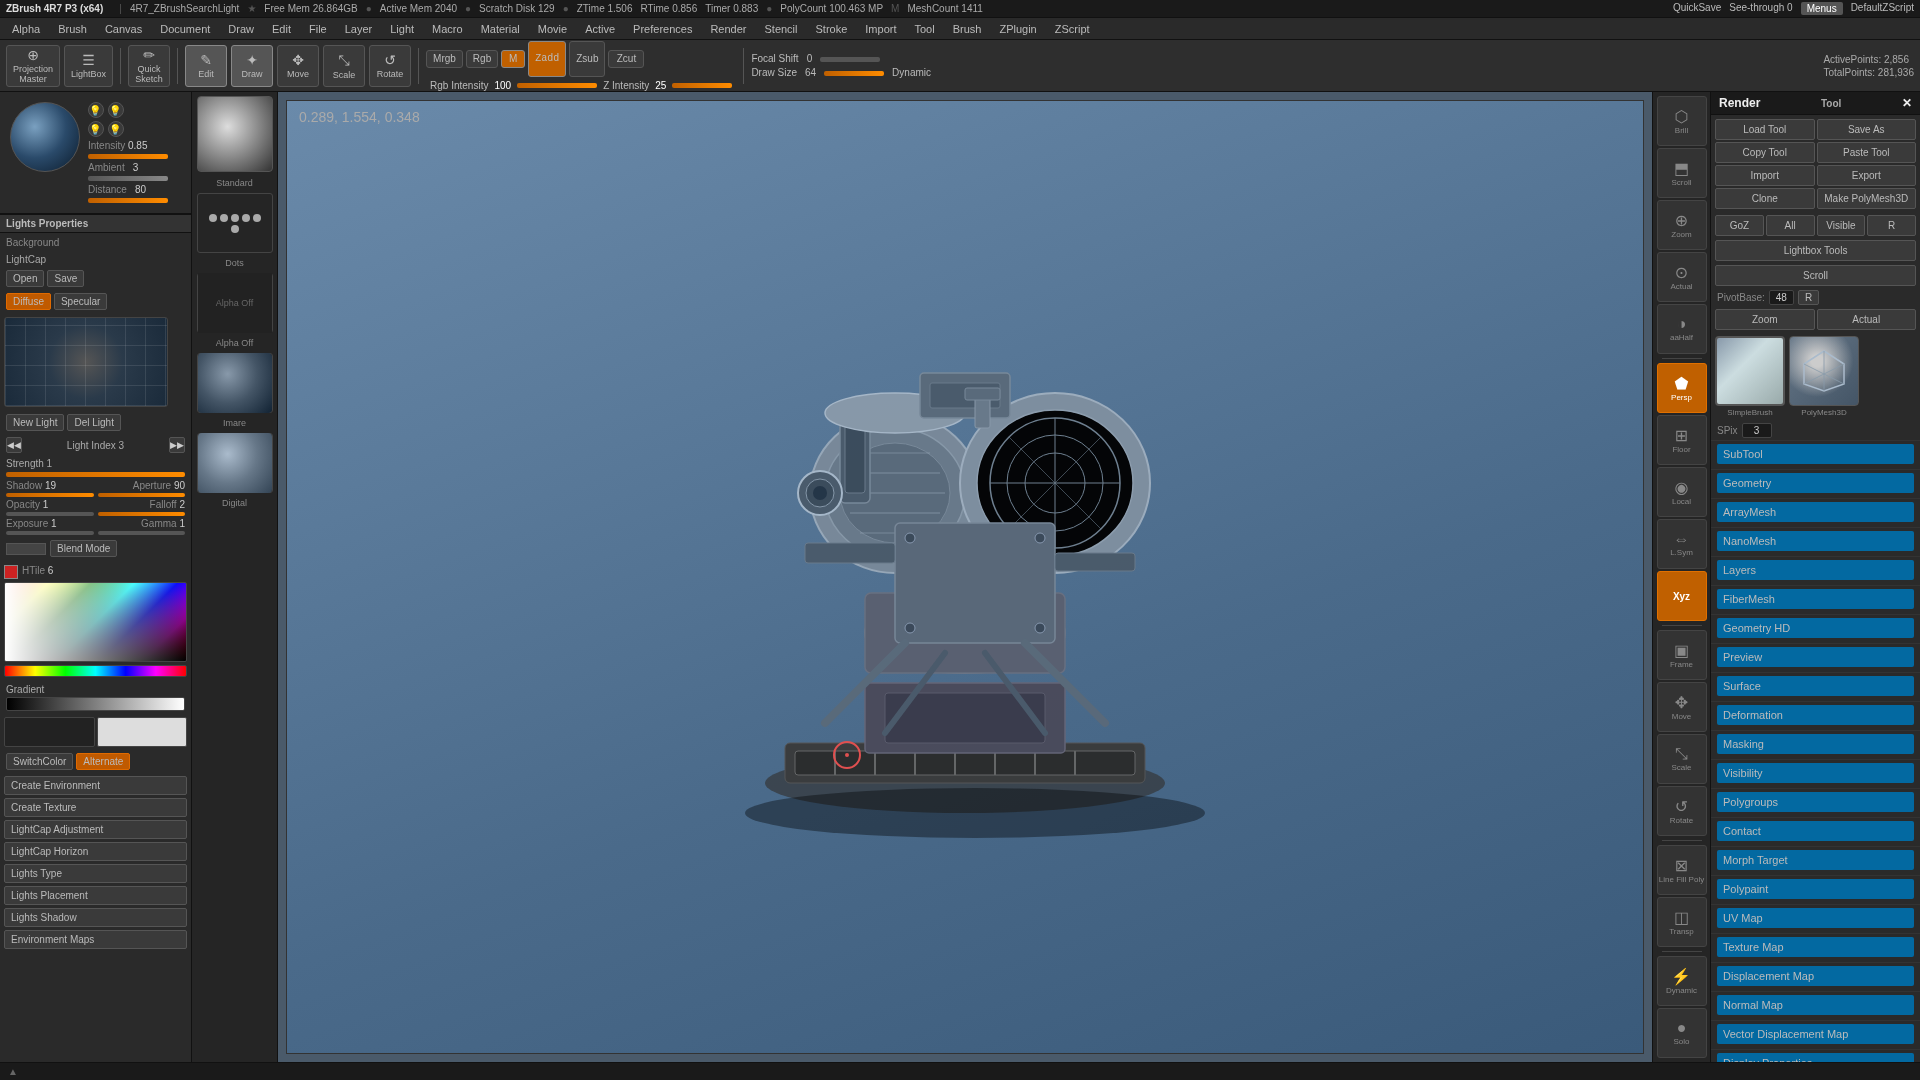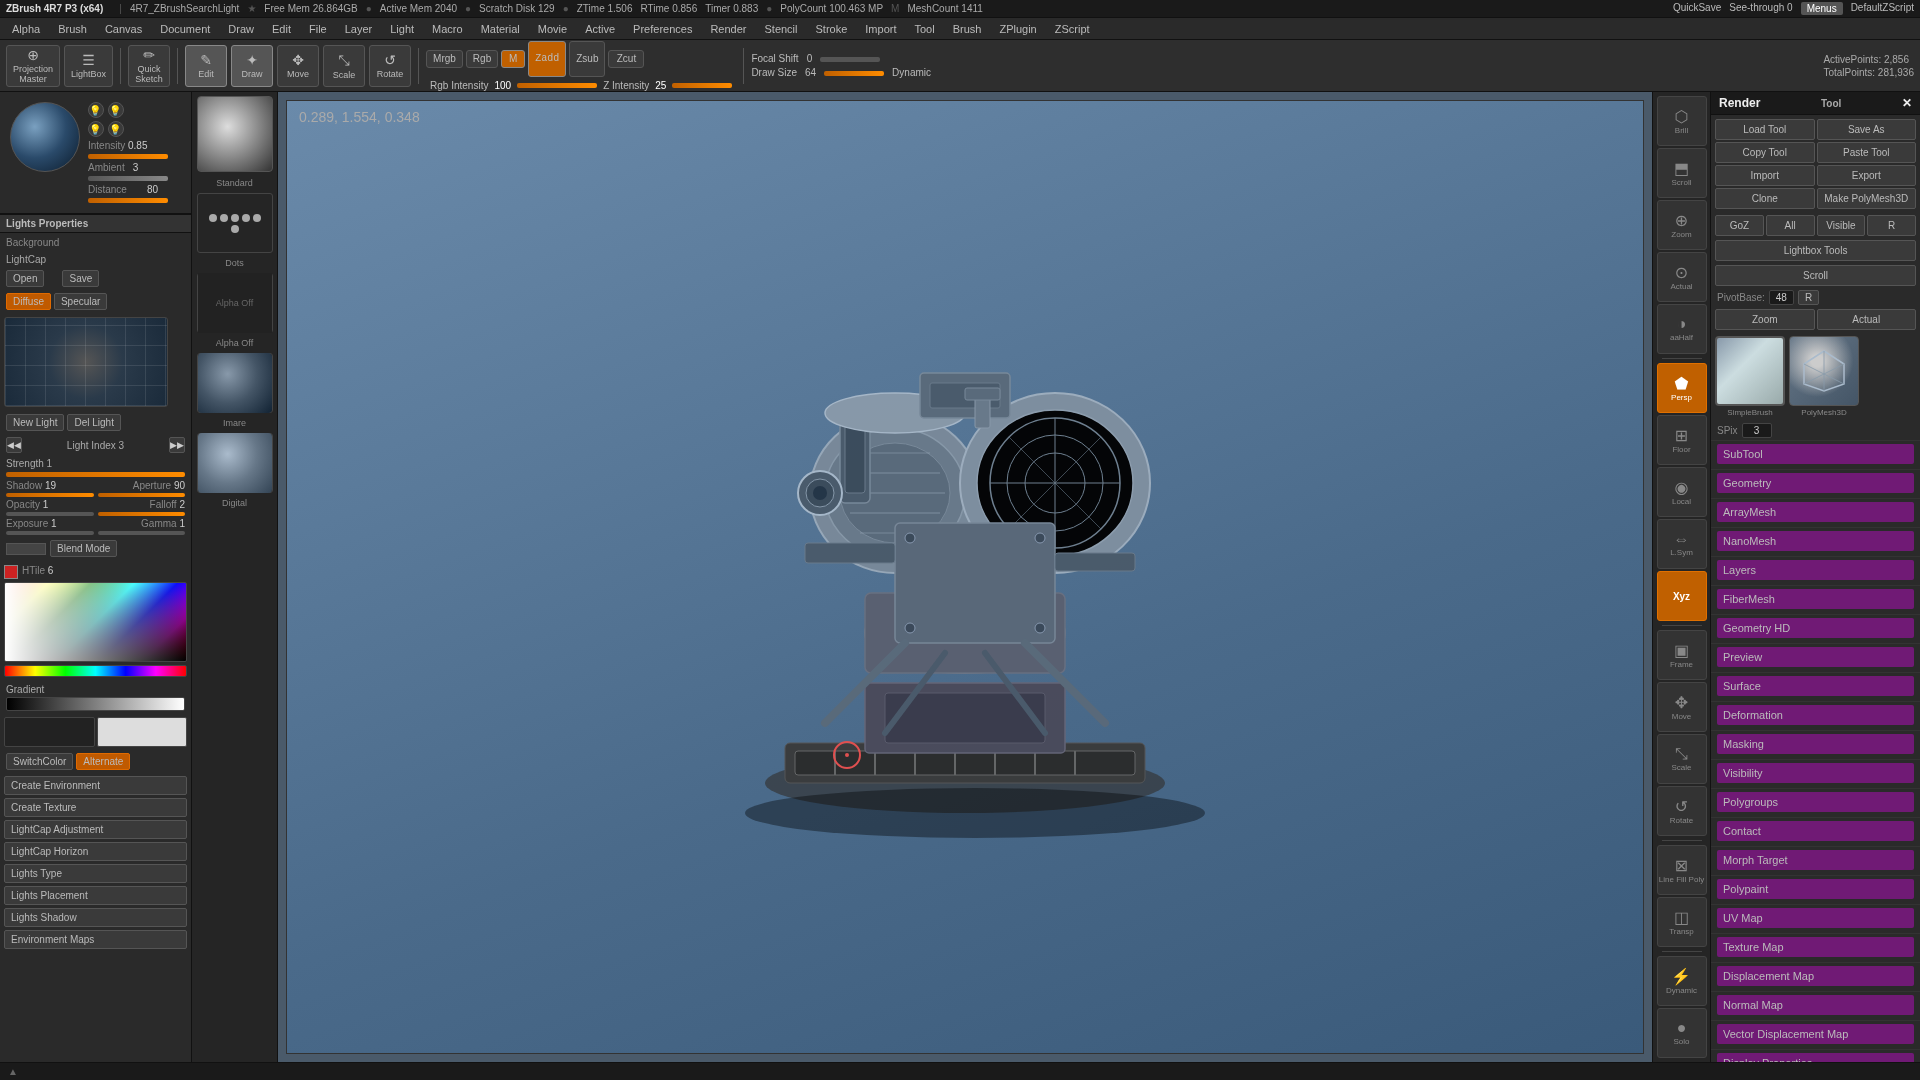--- a/index.html
+++ b/index.html
@@ -413,21 +413,21 @@
       color: #ccc;
       width: 30px;
       text-align: center;
     }
     .tool-section {
       padding: 3px 6px;
       border-top: 1px solid #333;
     }
     .tool-section-btn {
       width: 100%;
-      background: #701a75;
+      background: #0369a1;
       border: none;
       border-radius: 2px;
       padding: 4px 6px;
       font-size: 11px;
       color: #bbb;
       cursor: pointer;
       text-align: left;
       margin-bottom: 2px;
     }
     .pivot-row {
@@ -597,41 +597,41 @@
           <div style="color:#888;">
             <span>Intensity </span>
             <span style="color:#ccc;">0.85</span>
           </div>
           <div style="width:80px; height:5px; background: linear-gradient(to right,#c06000,#ff8c00); border-radius:2px;"></div>
           <div style="display:flex; gap:8px;">
             <span style="color:#888;">Ambient </span>
             <span style="color:#ccc;">3</span>
           </div>
           <div style="width:80px; height:5px; background: linear-gradient(to right,#555,#888); border-radius:2px;"></div>
-          <div style="display:flex; gap:20px;">
+          <div style="display:flex; gap:8px;">
             <span style="color:#888;">Distance </span>
             <span style="color:#ccc;">80</span>
           </div>
           <div style="width:80px; height:5px; background: linear-gradient(to right,#c06000,#ff8c00); border-radius:2px;"></div>
         </div>
       </div>
     </div>
 
     <div class="section-header">
       <span>Lights Properties</span>
     </div>
 
     <div style="padding:4px 6px; font-size:10px; display:flex; justify-content:space-between;">
       <span style="color:#888;">Background</span>
     </div>
 
     <div style="padding:2px 6px; font-size:10px;">
       <span style="color:#aaa;">LightCap</span>
     </div>
-    <div style="display:flex; gap:18px; padding:3px 6px;">
+    <div style="display:flex; gap:3px; padding:3px 6px;">
       <button class="small-btn">Open</button>
       <button class="small-btn">Save</button>
     </div>
     <div style="display:flex; gap:3px; padding:3px 6px;">
       <button class="small-btn orange">Diffuse</button>
       <button class="small-btn">Specular</button>
     </div>
 
     <div class="hdri-preview">
       <div class="hdri-grid"></div>

